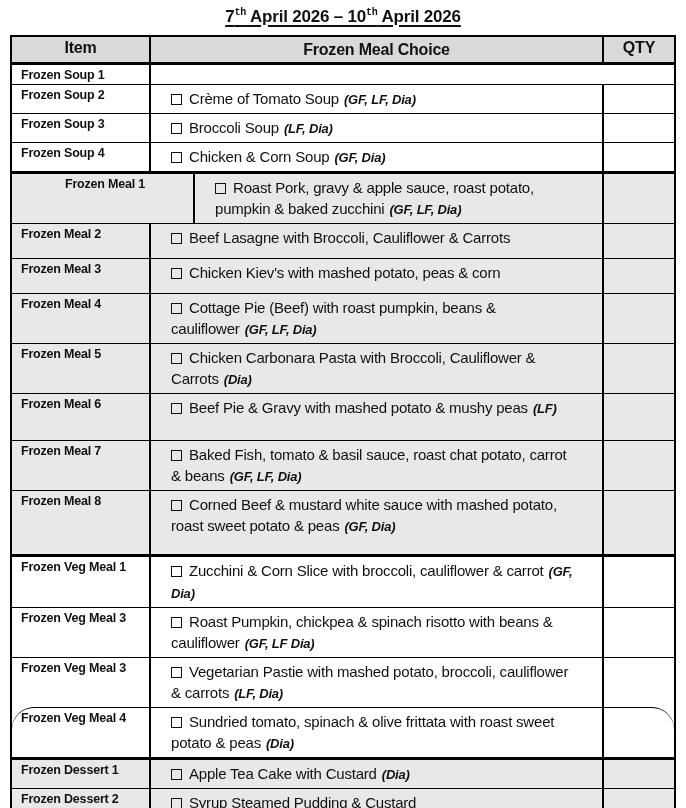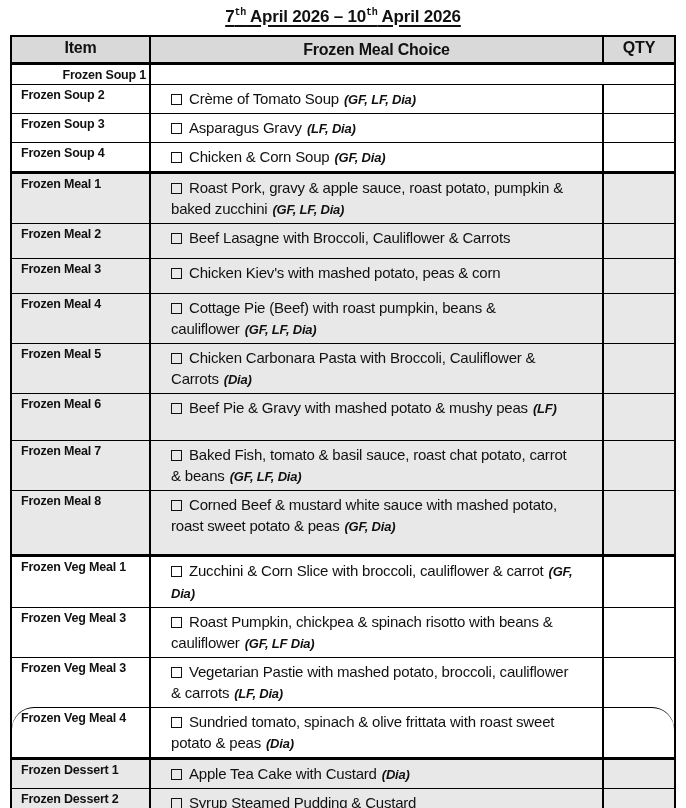--- a/index.html
+++ b/index.html
@@ -89,46 +89,46 @@
   <span class="title-inner"><span>7</span><sup>th</sup><span> April 2026 – 10</span><sup>th</sup><span> April 2026</span></span>
 </div>
 
 <div class="menu-table">
   <div class="row header-row">
     <div class="cell item-cell">Item</div>
     <div class="cell choice-cell">Frozen Meal Choice</div>
     <div class="cell qty-cell">QTY</div>
   </div>
 
-<div class="row section-start" style="min-height: 22px; text-align: right;">
+<div class="row section-start" style="min-height: 22px;">
     <div class="cell item-cell">Frozen Soup 1</div>
     <div class="cell qty-cell"></div>
   </div>
     <div class="row" style="min-height: 22px;">
     <div class="cell item-cell">Frozen Soup 2</div>
     <div class="cell choice-cell">
       <span class="checkbox"></span><span>Crème of Tomato Soup</span><span class="diet-tag">(GF, LF, Dia)</span>
     </div>
     <div class="cell qty-cell"></div>
   </div>
     <div class="row" style="min-height: 22px;">
     <div class="cell item-cell">Frozen Soup 3</div>
     <div class="cell choice-cell">
-      <span class="checkbox"></span><span>Asparagus Gravy</span><span class="diet-tag">(LF, Dia)</span>
+      <span class="checkbox"></span><span>Broccoli Soup</span><span class="diet-tag">(LF, Dia)</span>
     </div>
     <div class="cell qty-cell"></div>
   </div>
     <div class="row" style="min-height: 22px;">
     <div class="cell item-cell">Frozen Soup 4</div>
     <div class="cell choice-cell">
       <span class="checkbox"></span><span>Chicken &amp; Corn Soup</span><span class="diet-tag">(GF, Dia)</span>
     </div>
     <div class="cell qty-cell"></div>
   </div>
-    <div class="row section-start shaded" style="min-height: 46px;">
+    <div class="row section-start shaded" style="min-height: 46px; padding-left: 44px;">
     <div class="cell item-cell">Frozen Meal 1</div>
     <div class="cell choice-cell">
       <span class="checkbox"></span><span>Roast Pork, gravy &amp; apple sauce, roast potato, pumpkin &amp; baked zucchini</span><span class="diet-tag">(GF, LF, Dia)</span>
     </div>
     <div class="cell qty-cell"></div>
   </div>
     <div class="row shaded" style="min-height: 35px;">
     <div class="cell item-cell">Frozen Meal 2</div>
     <div class="cell choice-cell">
       <span class="checkbox"></span><span>Beef Lasagne with Broccoli, Cauliflower &amp; Carrots</span><span class="diet-tag"></span>

